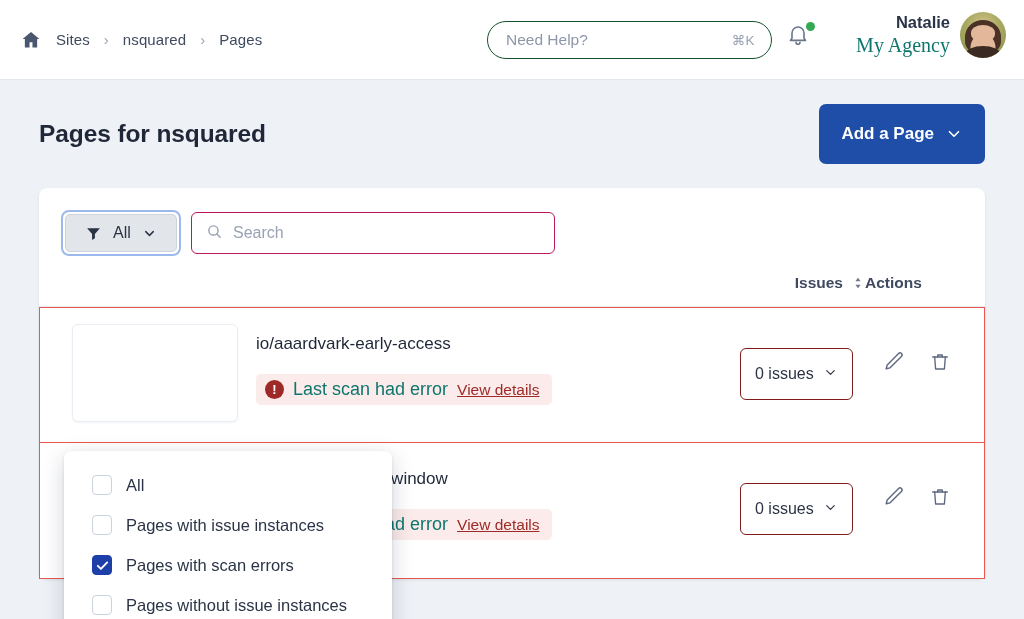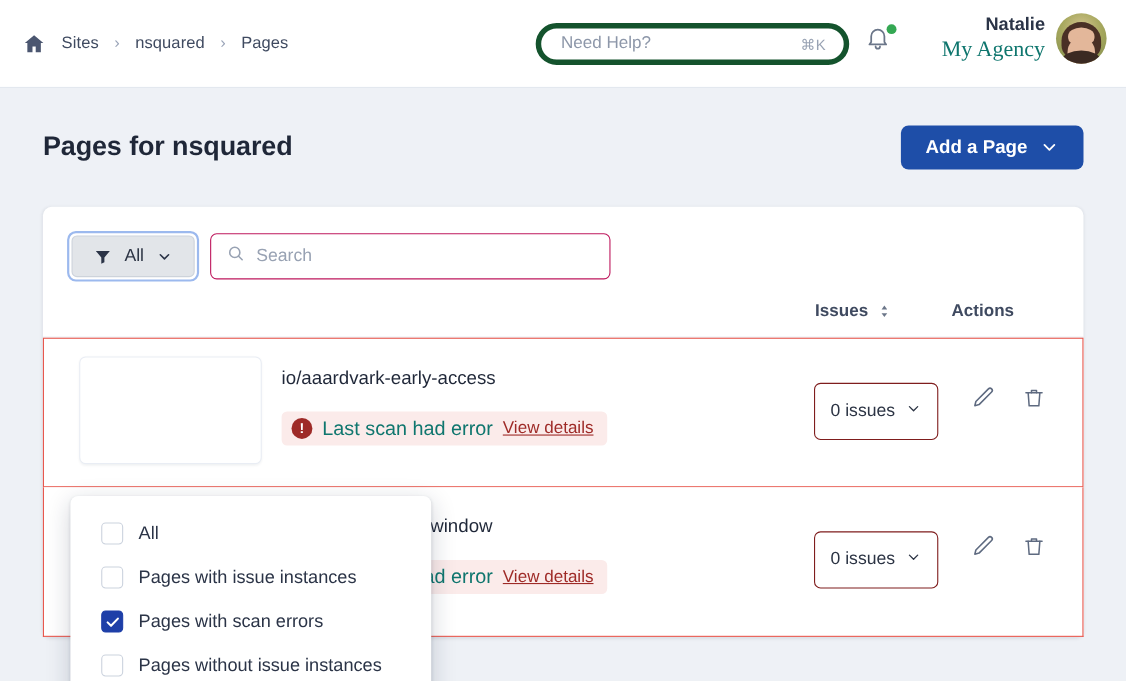--- a/index.html
+++ b/index.html
@@ -21,21 +21,21 @@
   .breadcrumb { display: flex; align-items: center; gap: 14px; }
   .home-icon { width: 22px; height: 22px; color: #4b5670; display: flex; align-items: center; }
   .crumb {
     font-size: 15px; color: #3f4a60; letter-spacing: .1px;
   }
   .crumb-sep { font-size: 15px; color: #9aa4b8; font-weight: 400; }
 
   .help-search {
     position: absolute; left: 487px; top: 21px;
     width: 285px; height: 38px;
-    border: 5px solid #14532d; border-radius: 20px;
+    border: 1px solid #14532d; border-radius: 20px;
     background: #fff;
     display: flex; align-items: center;
     padding: 0 16px 0 18px;
   }
   .help-search-ph { font-size: 15.5px; color: #8d97a9; flex: 1; }
   .help-kbd { font-size: 13.5px; color: #98a2b3; letter-spacing: .4px; }
 
   .bell-wrap {
     position: absolute; left: 786px; top: 22px;
     width: 30px; height: 34px;
@@ -90,21 +90,21 @@
   .page-head {
     display: flex; align-items: center; justify-content: space-between;
     height: 108px;
   }
   .page-title {
     font-size: 24.5px; font-weight: 700; color: #1f2738; letter-spacing: -.1px;
   }
   .add-page-btn {
     background: #1e4ea8; color: #fff;
     border: none; border-radius: 7px;
-    height: 40px; padding: 0 22px;
+    height: 60px; padding: 0 22px;
     font-size: 17px; font-family: inherit; font-weight: 700;
     display: flex; align-items: center; gap: 11px;
     cursor: pointer;
   }
   .add-page-btn .chev { display: flex; }
 
   
   .card {
     background: #fff; border-radius: 8px;
     box-shadow: 0 1px 3px rgba(20,30,60,.09);
@@ -136,21 +136,21 @@
   .search-ph { font-size: 16px; color: #98a2b3; }
 
   
   .tbl-head {
     display: flex; align-items: center;
     padding: 0 24px 14px 22px;
     border-bottom: 1px solid #e6eaf1;
   }
   .th { font-size: 15.5px; color: #3f4a60; font-weight: 700; }
   .th-spacer { flex: 1; }
-  .th-issues { width: 124px; display: flex; align-items: center; gap: 8px; justify-content: flex-start; }
+  .th-issues { width: 124px; display: flex; align-items: center; gap: 8px; justify-content: flex-end; }
   .th-actions { width: 96px; text-align: left; }
   .sort-ico { color: #6b7689; display: flex; }
 
   .row {
     border: 1.5px solid #e8584e;
     border-left: 1.5px solid #e8584e;
     background: #fff;
     display: flex; align-items: flex-start;
     padding: 16px 24px 16px 32px;
     min-height: 136px;

